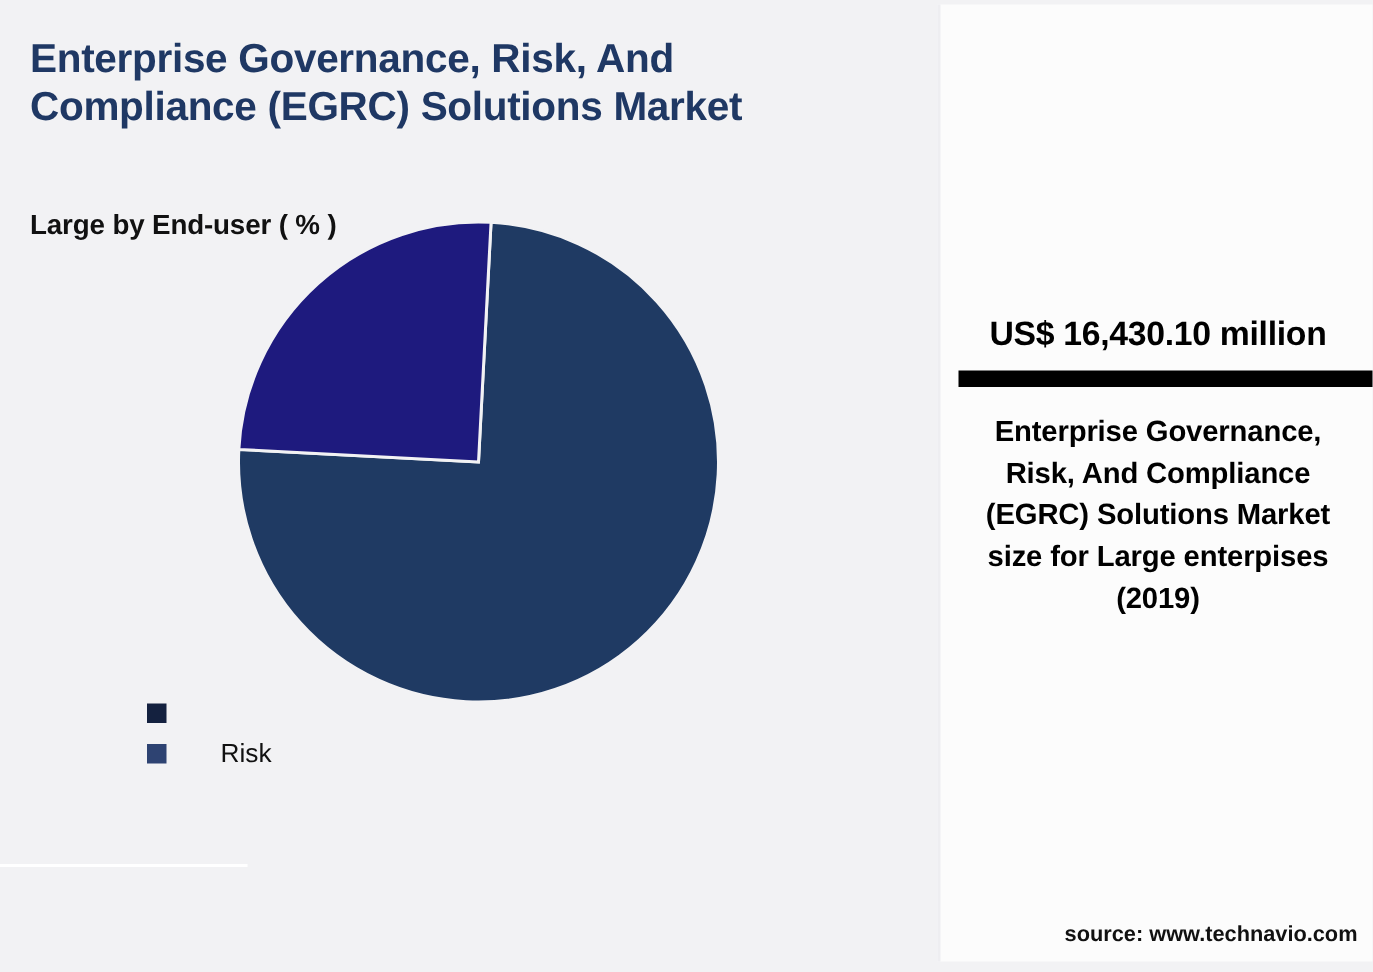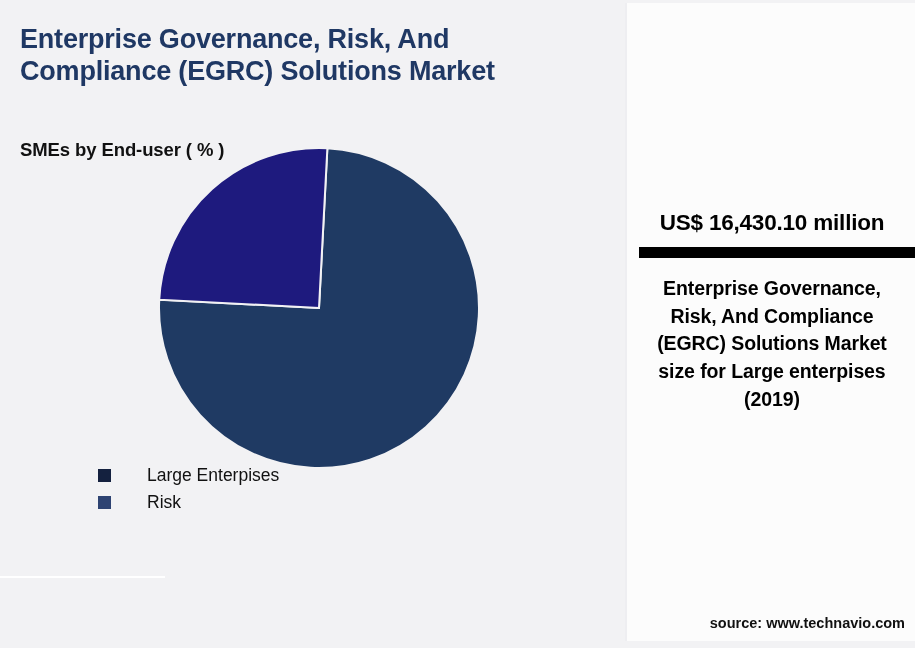--- a/index.html
+++ b/index.html
@@ -163,35 +163,34 @@
 </style>
 </head>
 <body>
 
 <div id="page">
 
   <div id="left-panel">
 
     <div id="chart-title">Enterprise Governance, Risk, And Compliance (EGRC) Solutions Market</div>
 
-    <div id="chart-subtitle">SMEs by End-user ( % )</div>
+    <div id="chart-subtitle">Large by End-user ( % )</div>
 
     <div id="pie-wrap">
       <svg id="pie-svg" viewBox="0 0 322 322">
         <g id="pie-slices">
             <path d="M 161 161 L 169.37 1.22 A 160 160 0 1 1 1.22 152.63 Z" fill="#1f3a63" stroke="#f2f2f4" stroke-width="2"></path>
             <path d="M 161 161 L 1.22 152.63 A 160 160 0 0 1 169.37 1.22 Z" fill="#1e1a7e" stroke="#f2f2f4" stroke-width="2"></path>
           </g>
       </svg>
     </div>
 
     <div id="legend">
       <div class="legend-row">
         <span class="legend-swatch" style="background:#14213f"></span>
-        <span class="legend-label">Large Enterpises</span>
       </div>
       <div class="legend-row">
         <span class="legend-swatch" style="background:#2e4372"></span>
         <span class="legend-label">Risk</span>
       </div>
     </div>
 
     <div id="bottom-rule"></div>
   </div>
 

